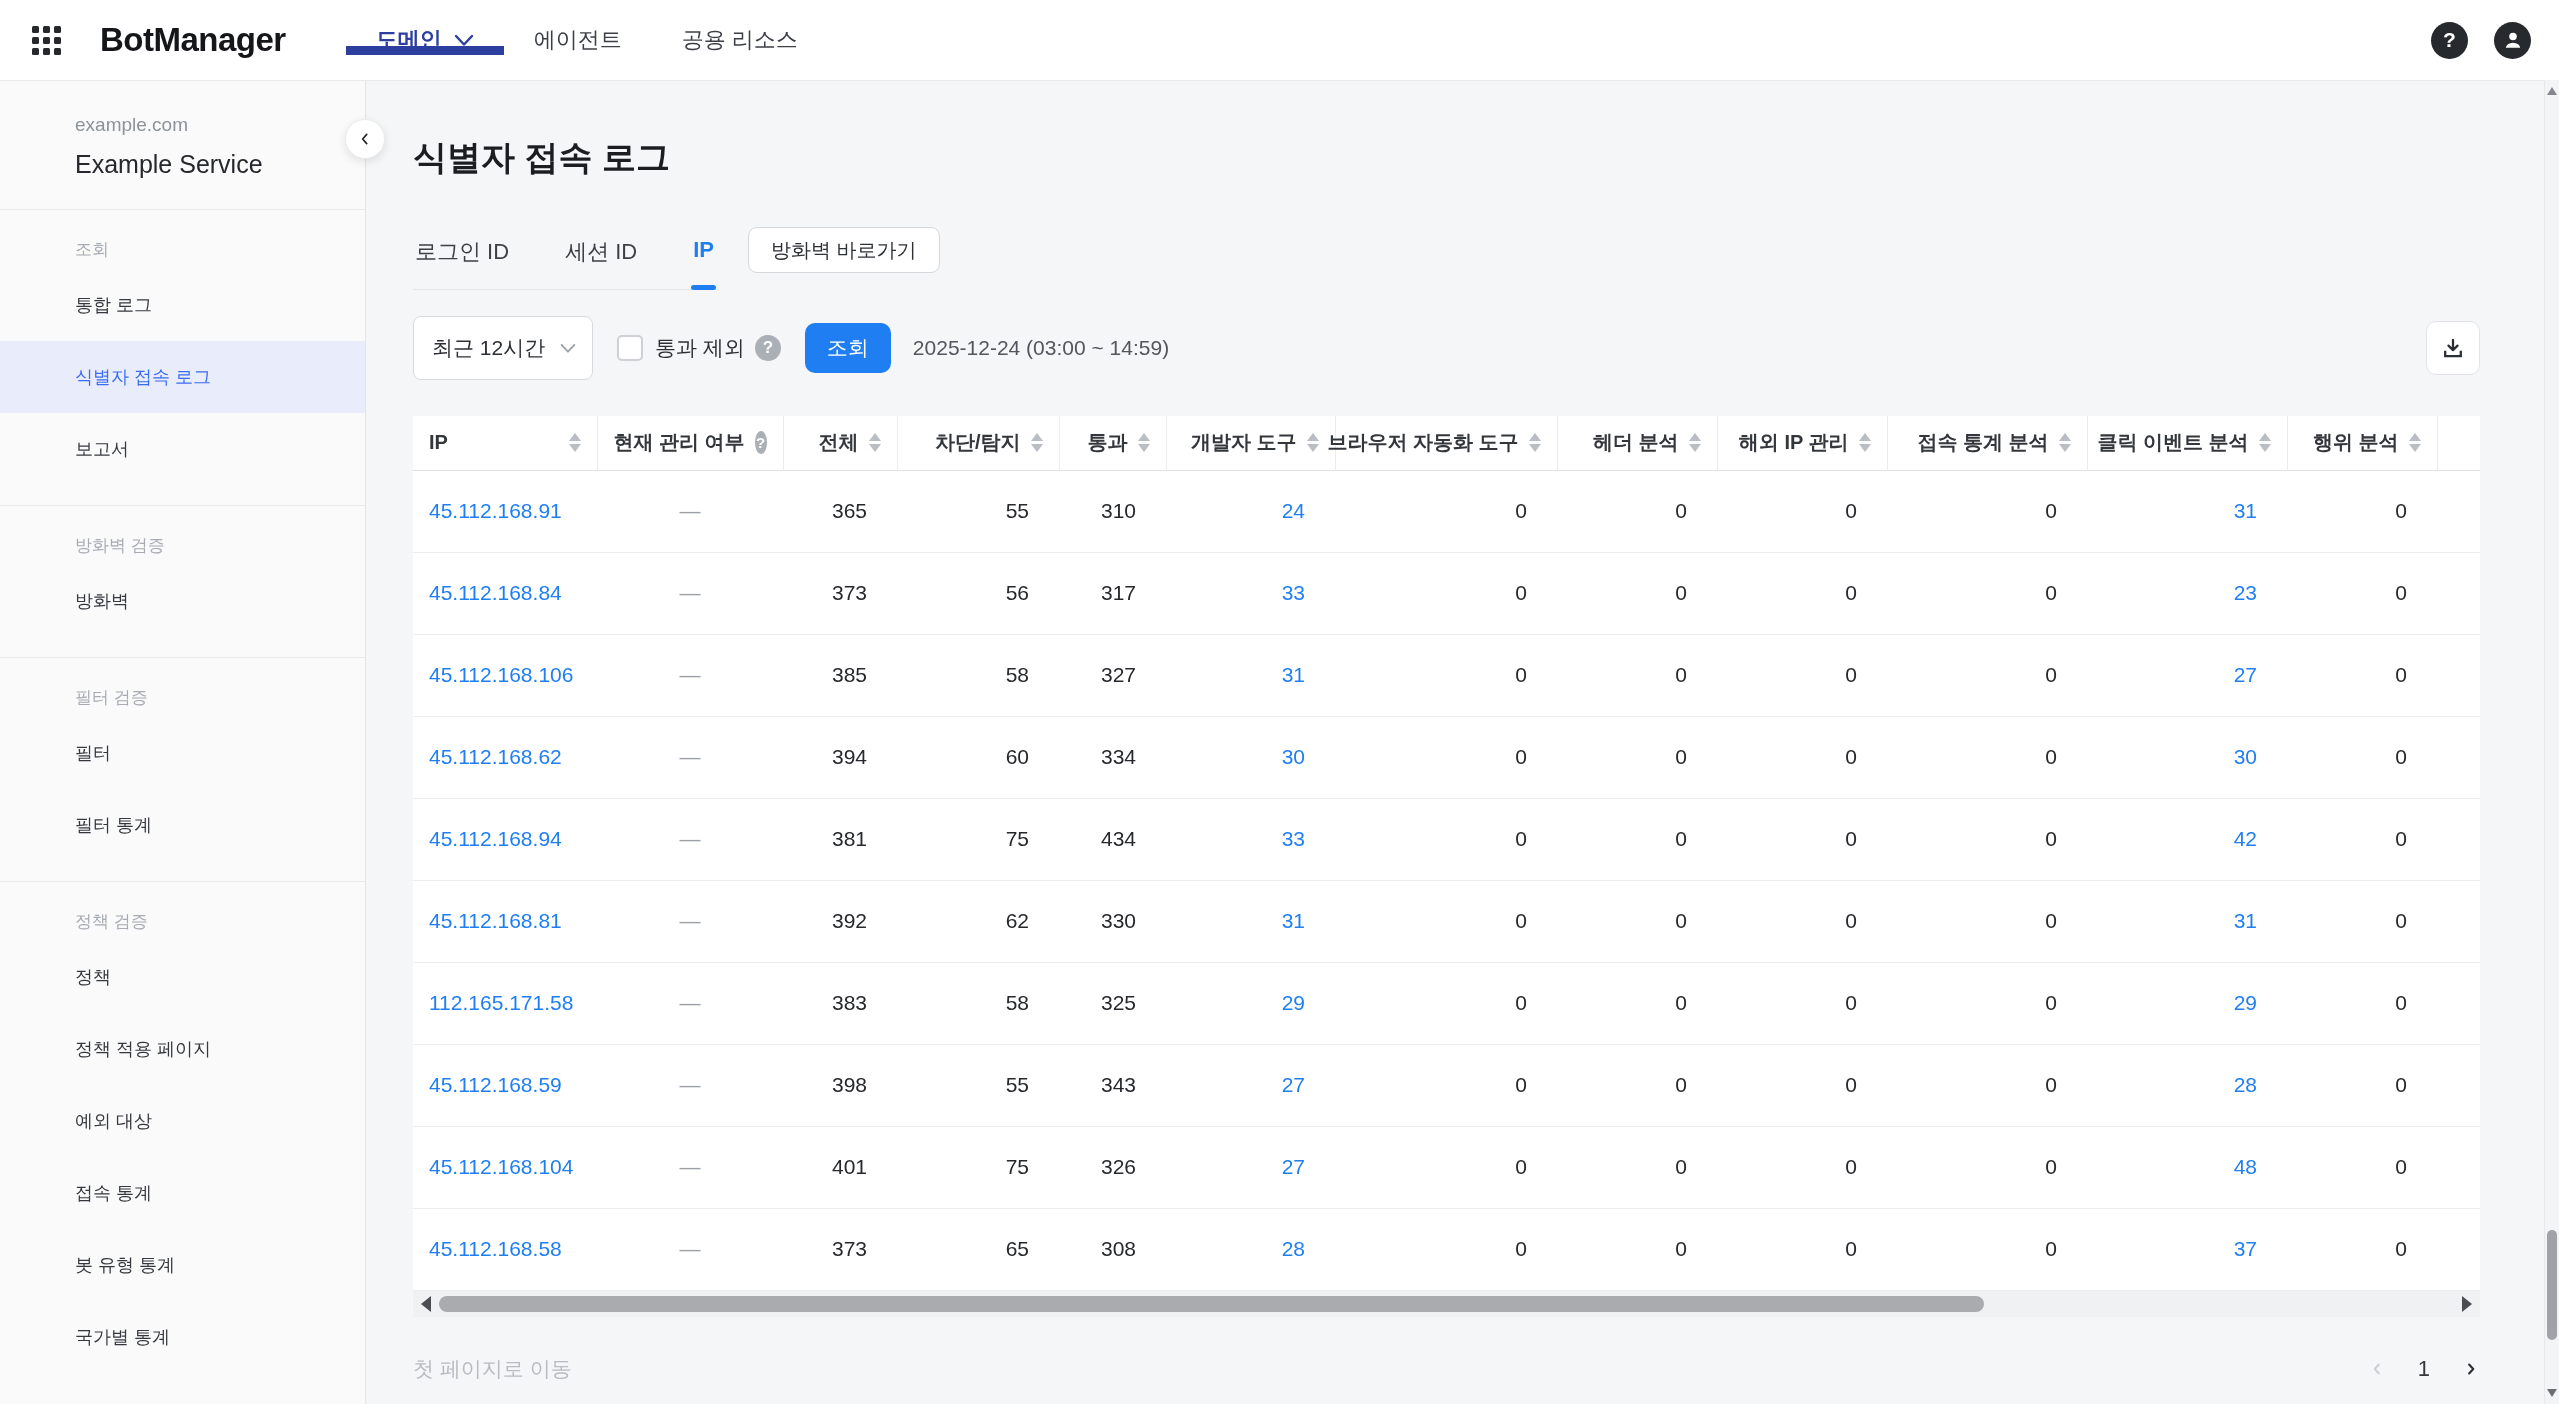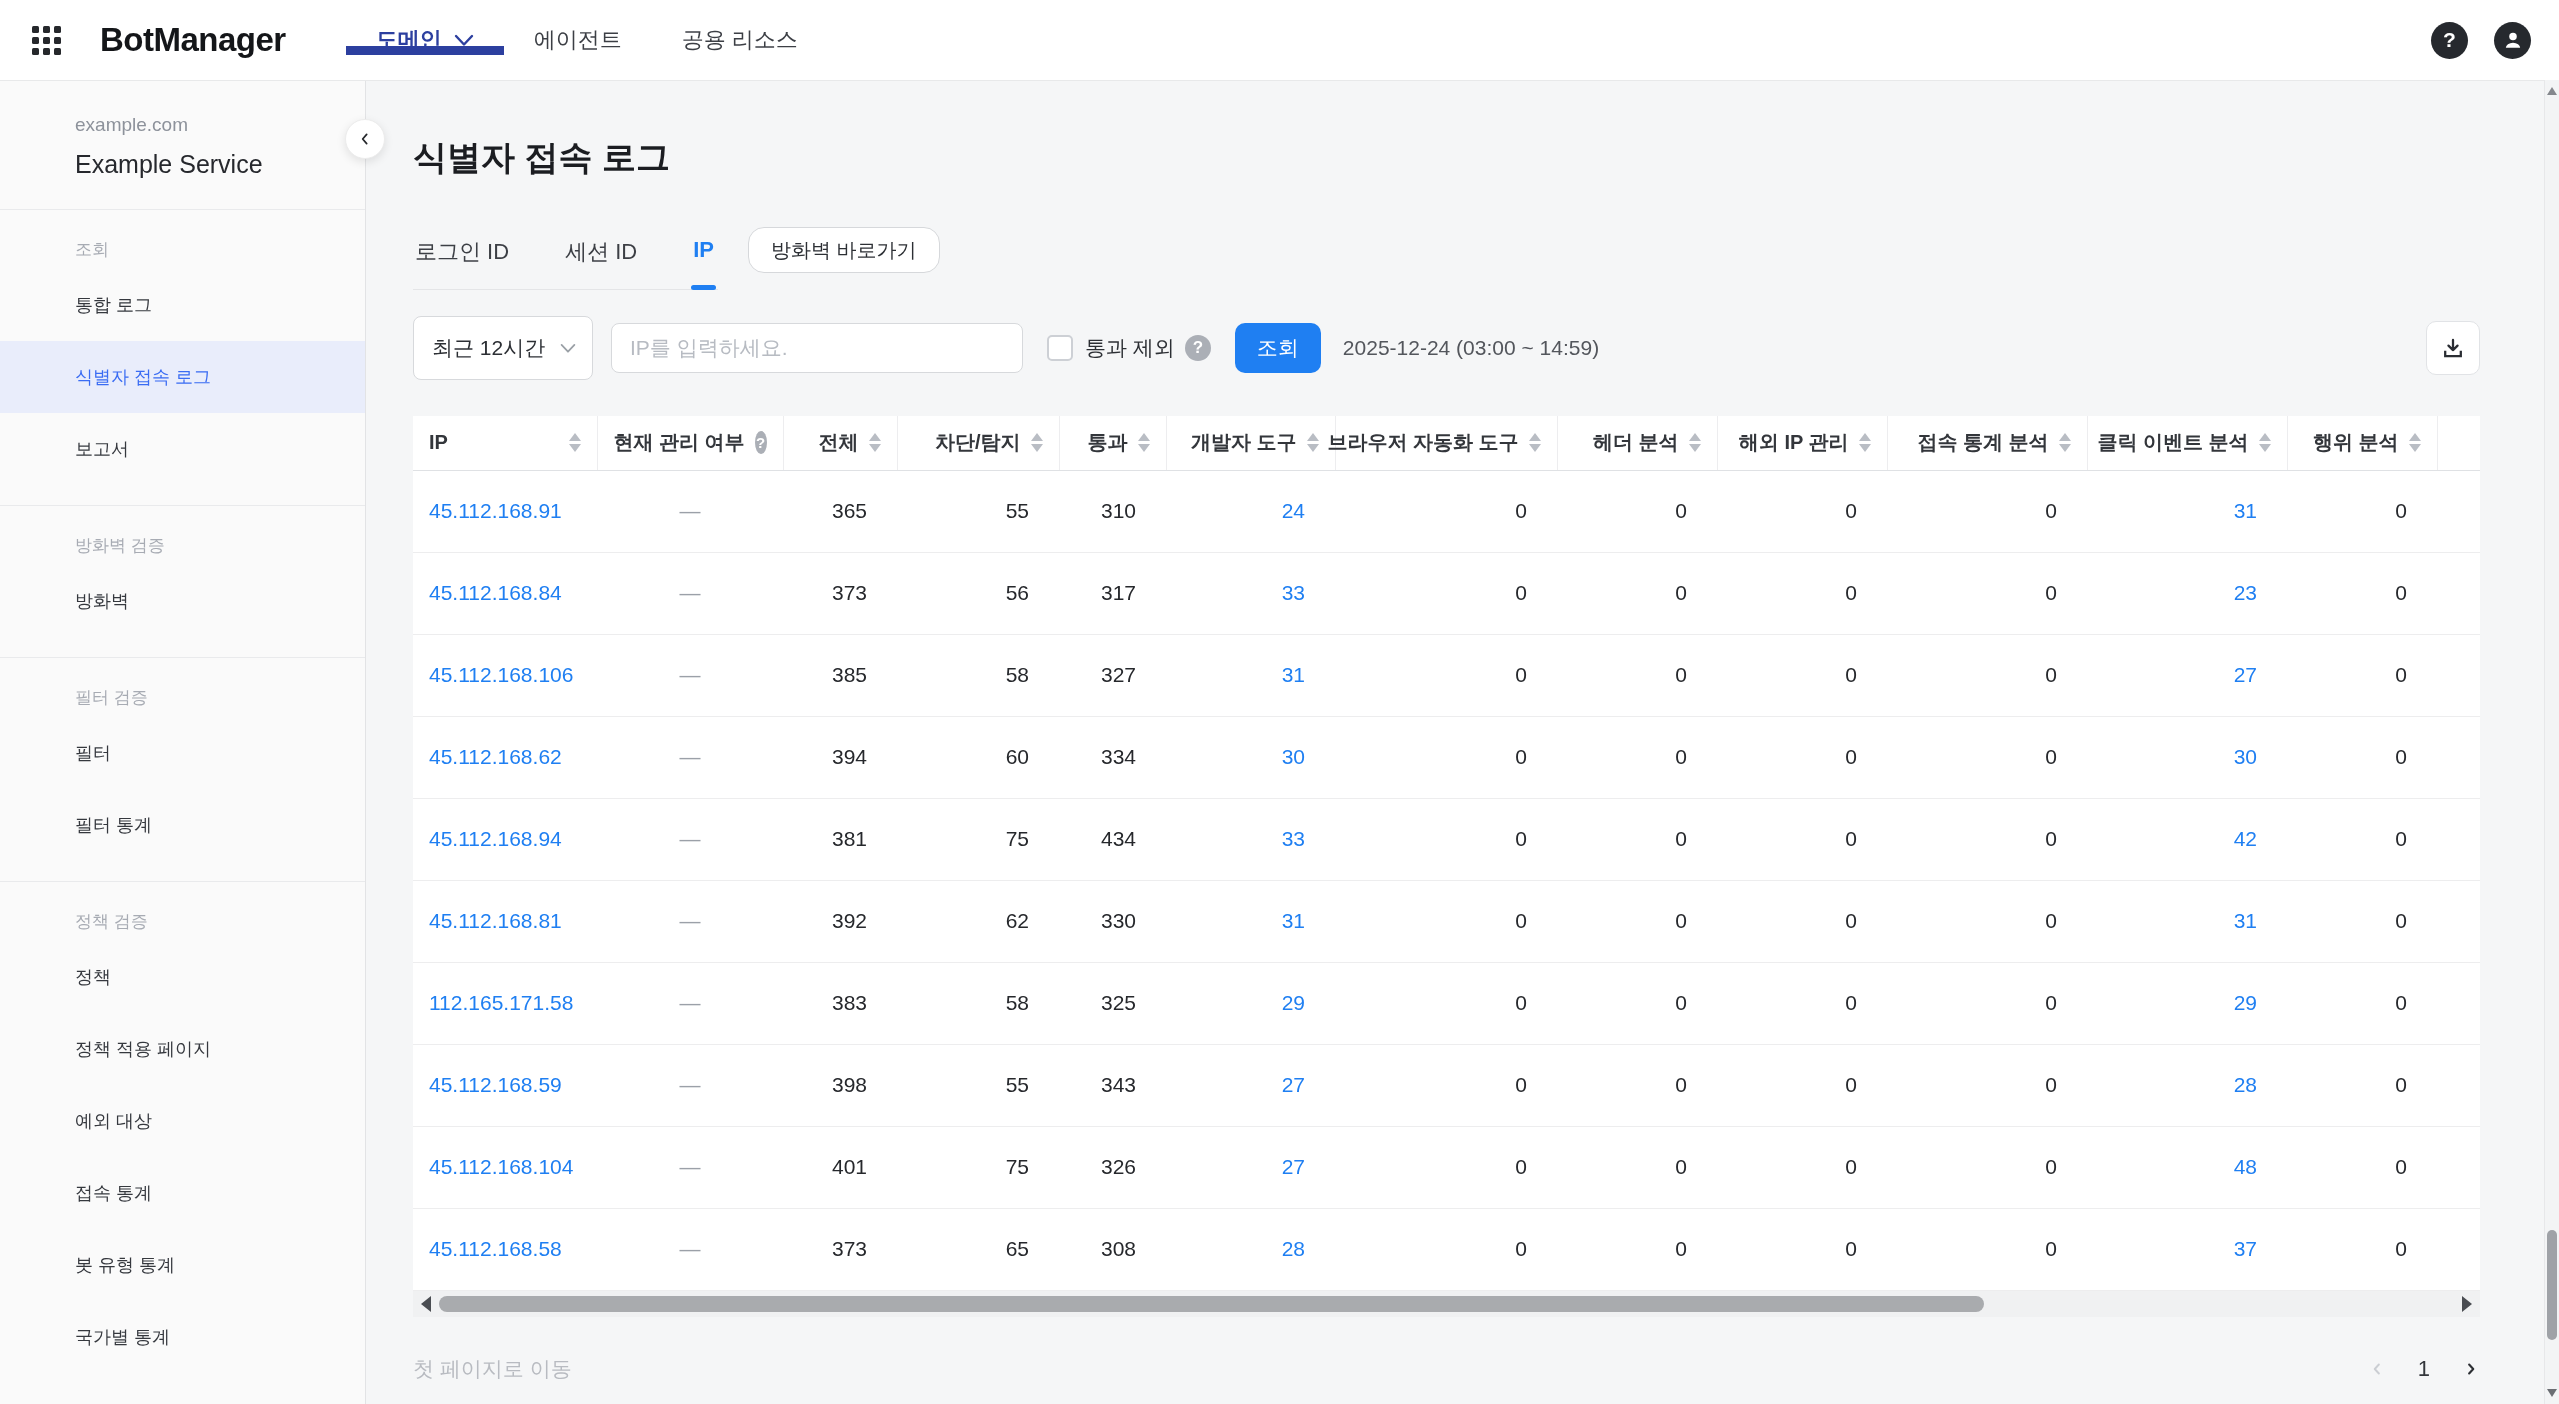--- a/index.html
+++ b/index.html
@@ -38,21 +38,21 @@
   .sb-item.active{background:#e9edfb;color:#3a6cf3;}
   
   .main{position:absolute;left:366px;top:80px;right:0;bottom:0;padding:57px 79px 0 47px;box-sizing:border-box;}
   .page-title{font-size:34px;font-weight:700;color:#1b1d21;line-height:40px;}
   .tabs-row{display:flex;align-items:flex-start;margin-top:54px;}
   .tabs{display:inline-flex;border-bottom:1px solid #e4e5e7;}
   .tab{position:relative;padding:6px 2px 22px;margin-right:52px;font-size:22px;color:#3c3f45;cursor:pointer;white-space:nowrap;}
   .tab:last-child{margin-right:2px;}
   .tab.active{color:#1f7ff2;font-weight:700;}
   .tab.active::after{content:"";position:absolute;left:0;right:0;bottom:-1px;height:5px;background:#1f7ff2;border-radius:3px;}
-  .firewall-btn{margin-left:30px;margin-top:-4px;height:46px;padding:0 22px;border:1px solid #d6d8db;border-radius:16px;
+  .firewall-btn{margin-left:30px;margin-top:-4px;height:46px;padding:0 22px;border:1px solid #d6d8db;border-radius:9px;
     background:#fff;font-size:20px;color:#2c2f34;display:flex;align-items:center;cursor:pointer;font-family:inherit;}
   .filter-row{display:flex;align-items:center;margin-top:26px;}
   .select-box{width:180px;height:64px;box-sizing:border-box;border:1px solid #d7d9dc;border-radius:8px;background:#fff;
     display:flex;align-items:center;justify-content:space-between;padding:0 16px 0 18px;font-size:21px;color:#2c2f34;cursor:pointer;}
   .search-input{width:412px;height:50px;box-sizing:border-box;margin-left:18px;border:1px solid #d7d9dc;border-radius:8px;
     padding:0 18px;font-size:21px;color:#2c2f34;font-family:inherit;background:#fff;outline:none;}
   .search-input::placeholder{color:#b7bbc2;}
   .chk{appearance:none;-webkit-appearance:none;width:26px;height:26px;border:2px solid #cdd0d5;border-radius:5px;
     background:#fff;margin:0 0 0 24px;cursor:pointer;}
   .chk-label{font-size:21px;color:#2c2f34;margin-left:12px;cursor:pointer;}
@@ -195,21 +195,20 @@
     <button class="firewall-btn">방화벽 바로가기</button>
   </div>
 
   <div class="filter-row">
     <div class="select-box">
       <span>최근 12시간</span>
       <svg width="16" height="11" viewBox="0 0 20 13">
         <polyline points="2,2 10,10.5 18,2" fill="none" stroke="#9aa0a6" stroke-width="2.2" stroke-linecap="round" stroke-linejoin="round"></polyline>
       </svg>
     </div>
-    <input class="search-input" type="text" placeholder="IP를 입력하세요." style="">
     <input class="chk" type="checkbox" style="">
     <span class="chk-label">통과 제외</span>
     <span class="help-circle">
       <span>?</span>
     </span>
     <button class="search-btn">조회</button>
     <span class="date-range">2025-12-24 (03:00 ~ 14:59)</span>
     <div class="download-btn">
       <svg width="26" height="26" viewBox="0 0 24 24">
         <path d="M12 4.5v9.5m0 0l-4.2-4.2M12 14l4.2-4.2" fill="none" stroke="#2a2d33" stroke-width="2.1" stroke-linecap="round" stroke-linejoin="round"></path>

